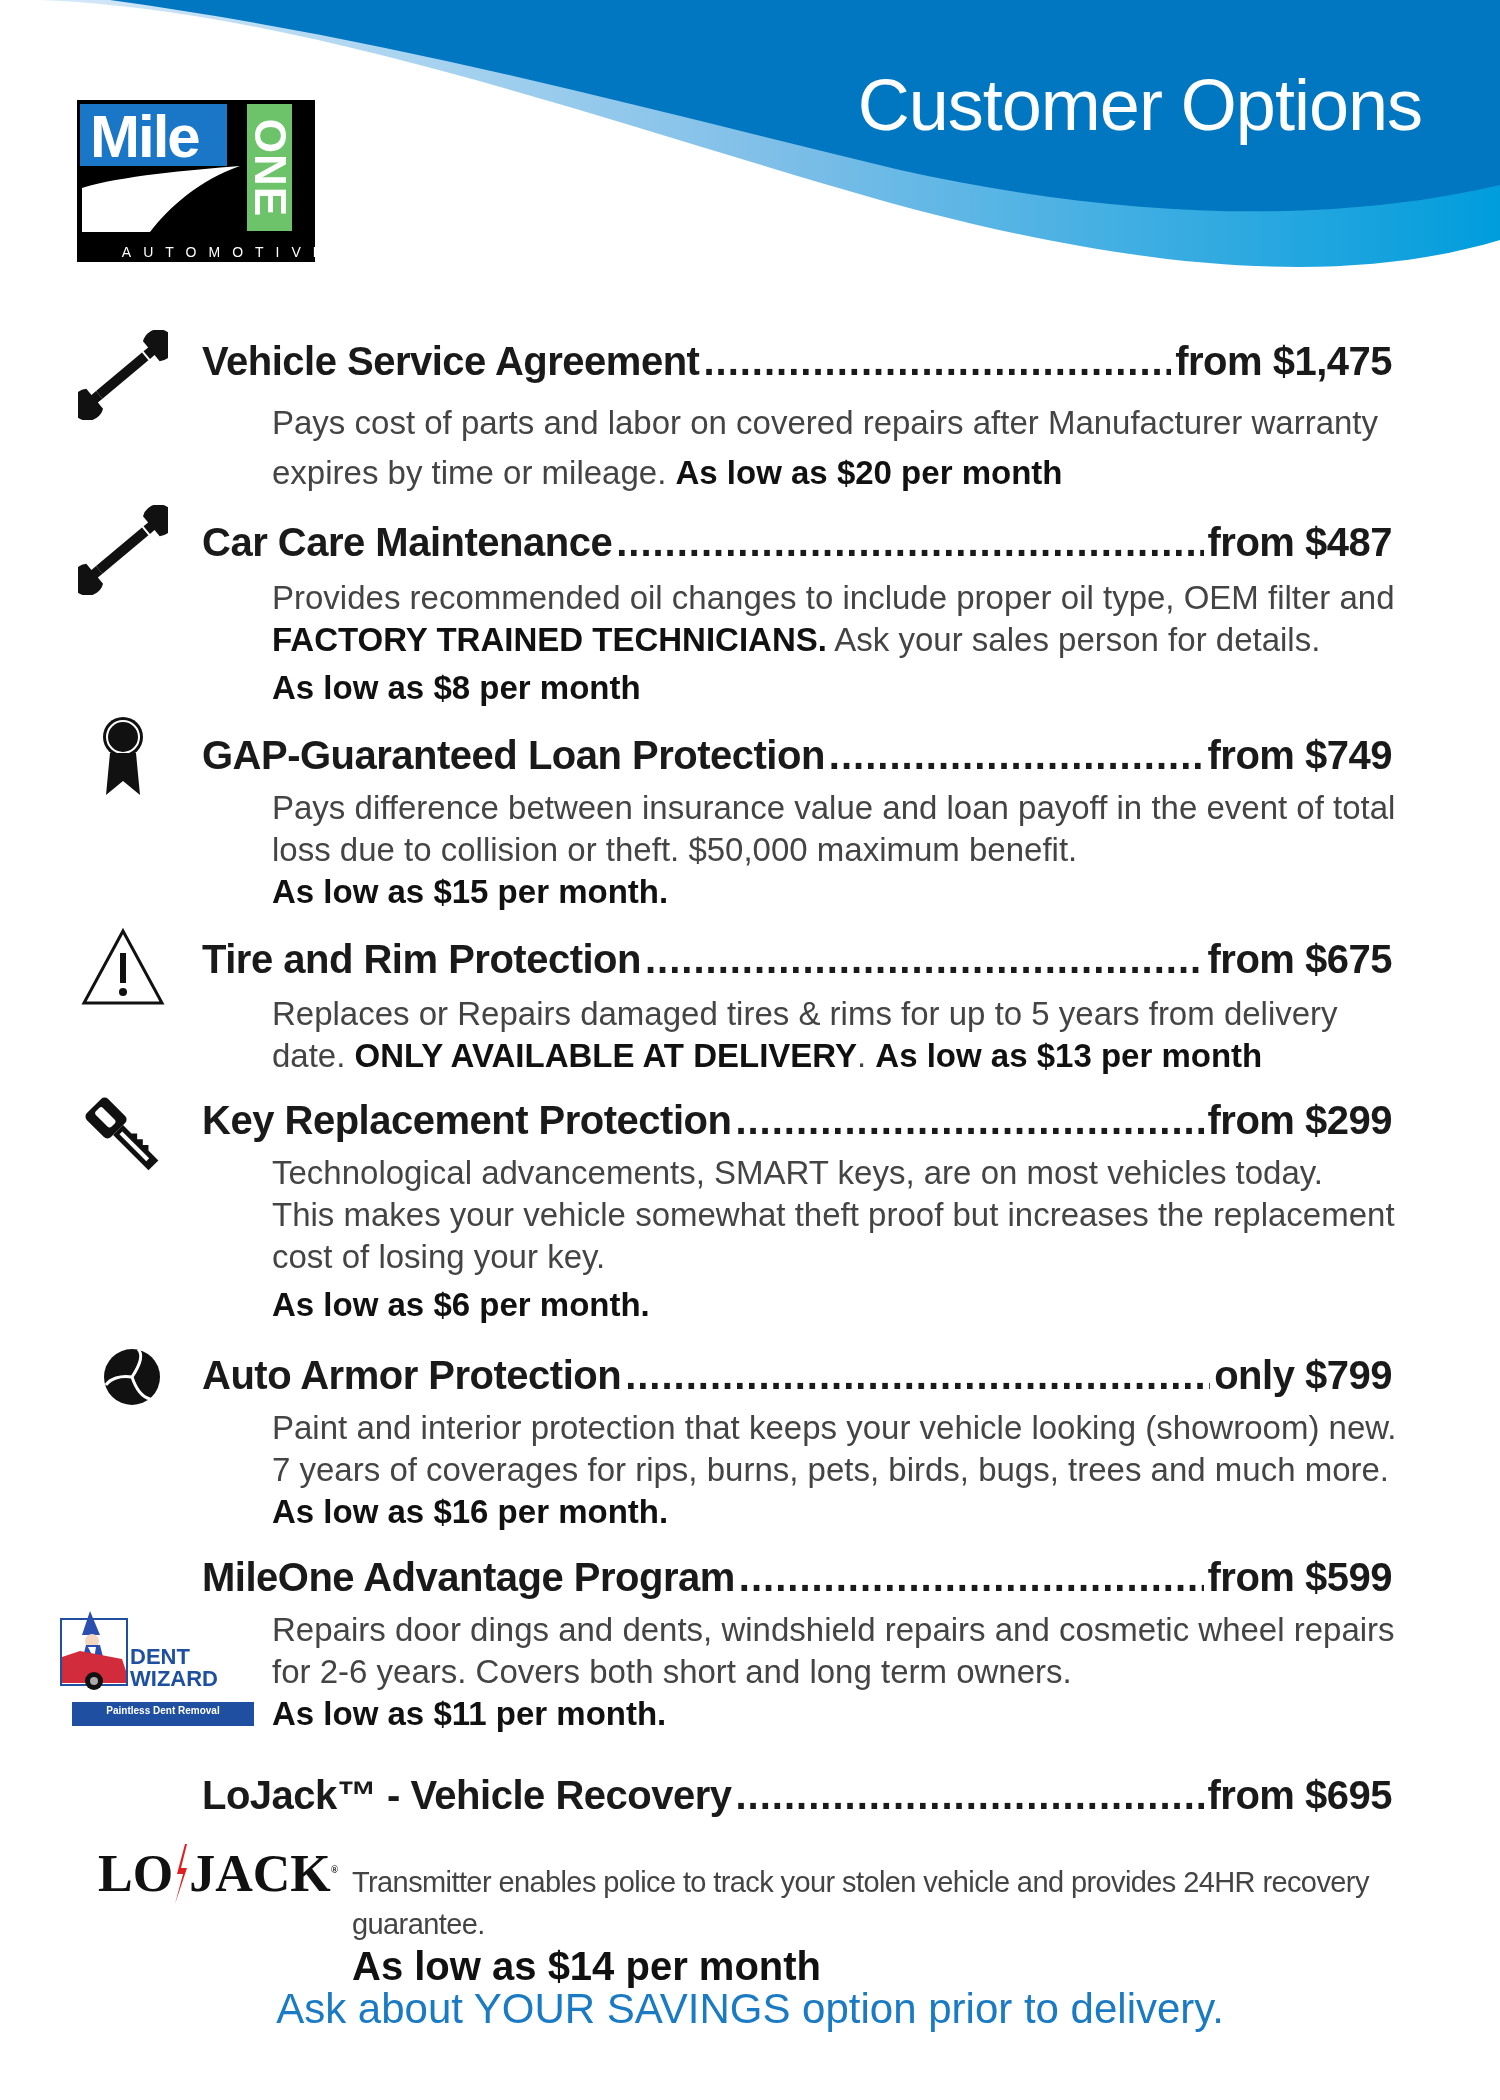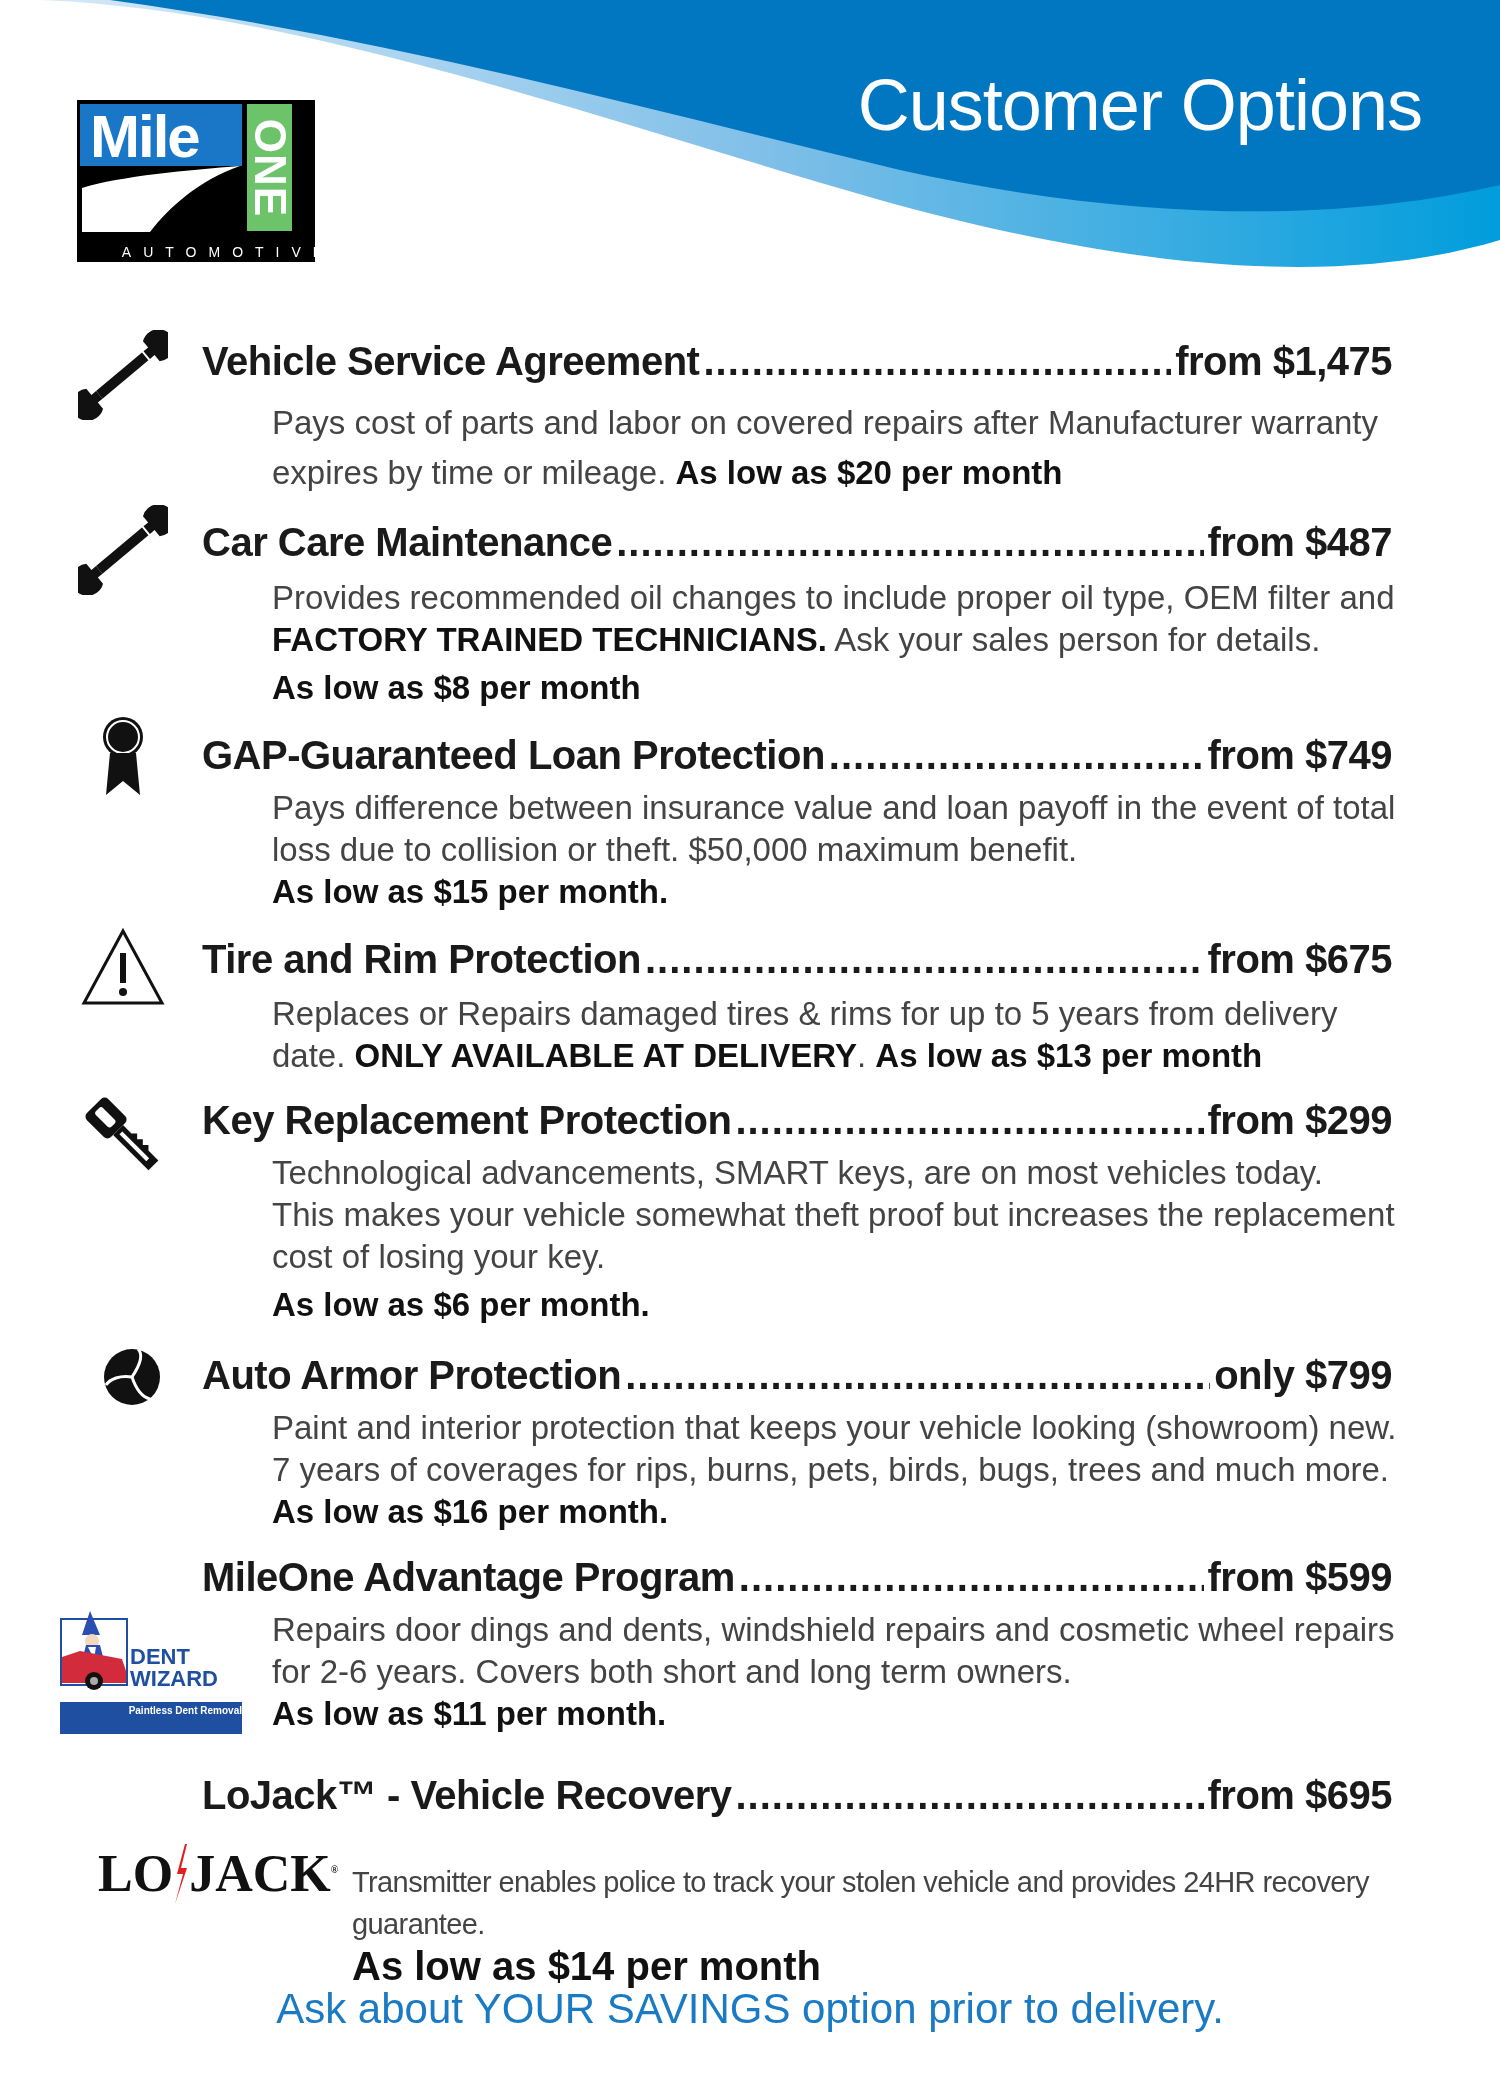--- a/index.html
+++ b/index.html
@@ -3,21 +3,21 @@
 <meta charset="utf-8">
 <style>
   html, body { margin:0; padding:0; }
   body { width:1500px; height:2100px; background:#ffffff; position:relative; overflow:hidden;
          font-family:"Liberation Sans", "DejaVu Sans", sans-serif; color:#1a1a1a; }
   .header-wave { position:absolute; left:0; top:0; width:1500px; height:300px; }
   .title { position:absolute; right:78px; top:64px; color:#ffffff; font-size:72px;
            font-family:"Liberation Sans", sans-serif; letter-spacing:-1px; font-weight:normal; }
 
   .logo { position:absolute; left:77px; top:100px; width:238px; height:162px; background:#000; }
-  .logo .blue { position:absolute; left:3px; top:4px; width:162px; height:62px; background:#1a76c6; }
+  .logo .blue { position:absolute; left:3px; top:4px; width:147px; height:62px; background:#1a76c6; }
   .logo .blue span { position:absolute; left:10px; top:-2px; color:#fff; font-weight:bold; font-size:60px; letter-spacing:-2px; font-family:"Liberation Sans", sans-serif; }
   .logo .green { position:absolute; left:170px; top:4px; width:45px; height:127px; background:#6cc36a; }
   .logo .green span { position:absolute; left:50%; top:50%; transform:translate(-50%,-50%) rotate(90deg); color:#fff; font-weight:bold; font-size:44px; letter-spacing:1px; }
   .logo .road { position:absolute; left:3px; top:66px; width:162px; height:66px; }
   .logo .auto { position:absolute; left:0; bottom:2px; width:238px; text-align:center; color:#fff; font-size:14px; letter-spacing:12px; font-family:"Liberation Sans", sans-serif;padding-left:32px; }
 
   .item { position:absolute; left:0; width:1500px; }
   .item .icon { position:absolute; left:78px; width:90px; height:90px; }
   .item .head { position:absolute; left:202px; width:1190px; display:flex; align-items:baseline;
                 font-size:40px; font-weight:bold; color:#1a1a1a; letter-spacing:-0.5px; white-space:nowrap; }
@@ -183,21 +183,21 @@
       <path d="M26,34 L40,34 L44,50 L22,50 Z" fill="#2a4fb0"></path>
       <path d="M28,36 L36,36 L34,48 Z" fill="#fff"></path>
       <path d="M2,46 L20,40 L62,48 L66,60 L66,72 L2,72 Z" fill="#d22b3b"></path>
       <circle cx="34" cy="70" r="9" fill="#111"></circle>
       <circle cx="34" cy="70" r="4" fill="#aaa"></circle>
     </svg>
     <div style="position:absolute; left:70px; top:36px; color:#1f4fa0; font-weight:bold; font-size:22px; line-height:22px; font-family:'Liberation Sans', sans-serif;">
       <div>DENT</div>
       <div>WIZARD</div>
     </div>
-    <div style="position:absolute; left:0; top:92px; width:182px; height:32px; background:#1f4fa0; color:#fff; font-size:10px; line-height:18px; text-align:right; font-weight:bold;">Paintless Dent Removal</div>
+    <div style="position:absolute; left:12px; top:92px; width:182px; height:24px; background:#1f4fa0; color:#fff; font-size:10px; line-height:18px; text-align:center; font-weight:bold;">Paintless Dent Removal</div>
   </div>
   <div class="head" style="top:0px;">
     <span class="name">MileOne Advantage Program</span>
     <span class="dots"></span>
     <span class="price">from $599</span>
   </div>
   <div class="desc" style="top:54px;">
     <div>Repairs door dings and dents, windshield repairs and cosmetic wheel repairs for 2-6 years. Covers both short and long term owners.</div>
     <div class="monthly">As low as $11 per month.</div>
   </div>

